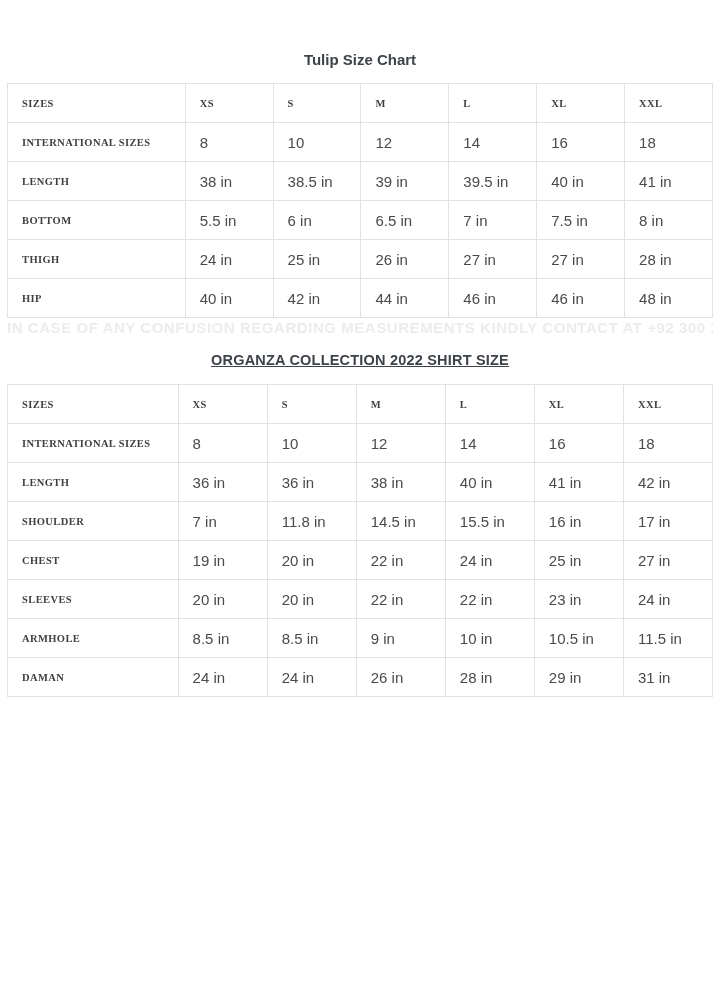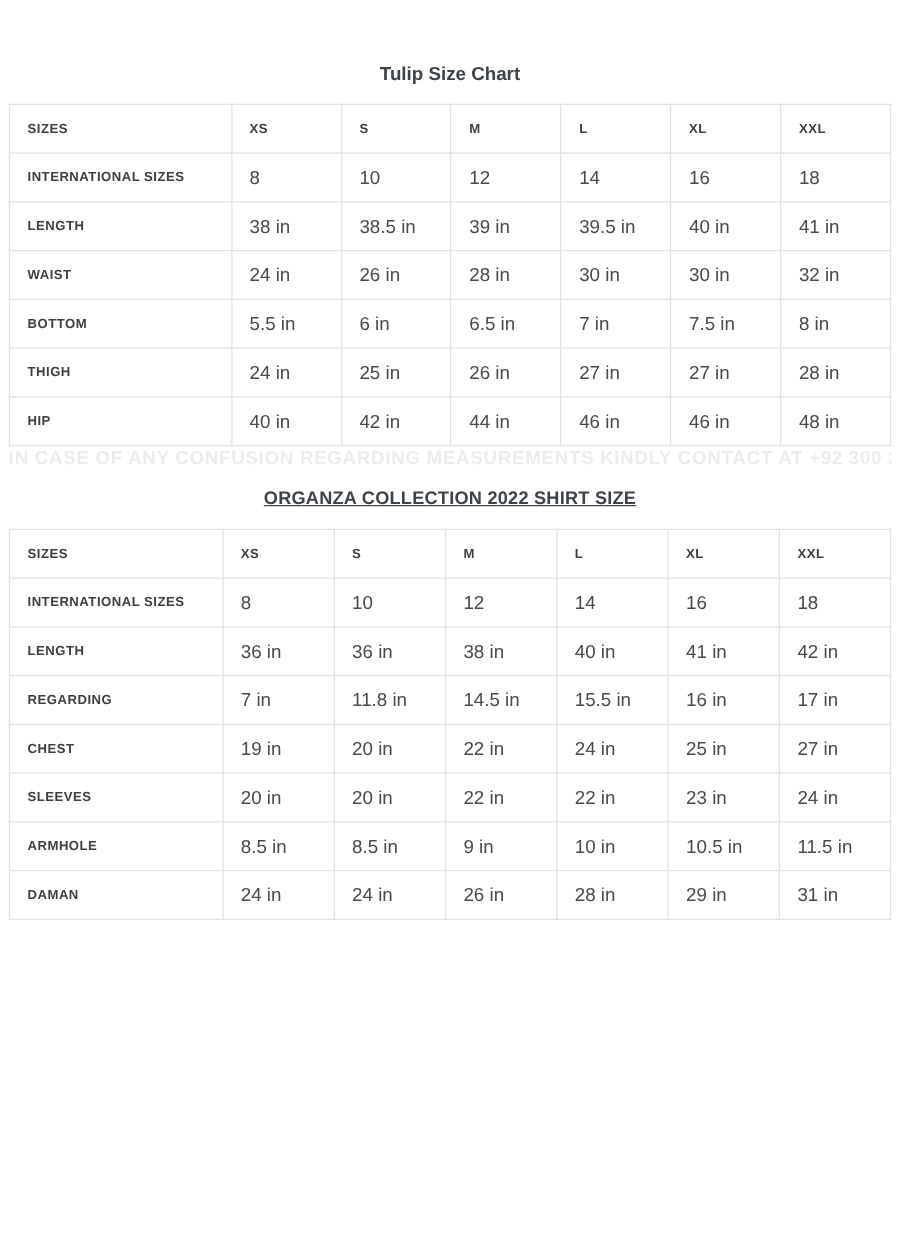--- a/index.html
+++ b/index.html
@@ -43,20 +43,21 @@
     vertical-align: middle;
     background: #ffffff;
     overflow: hidden;
     white-space: nowrap;
   }
   table.size-table th {
     color: #3f3f3f;
     font-size: 10.5px;
     font-weight: 700;
     letter-spacing: 0.4px;
+    font-family: Liberation Serif, serif;
   }
   table.size-table td {
     color: #4a4a4a;
     font-size: 15px;
     font-weight: 400;
   }
   .tbl-0 col.first { width: 25.2%; }
   .tbl-1 col.first { width: 24.2%; }
   .contact-note {
     color: #ececec;
@@ -112,29 +113,20 @@
           <tr>
             <th>LENGTH</th>
             <td>38 in</td>
             <td>38.5 in</td>
             <td>39 in</td>
             <td>39.5 in</td>
             <td>40 in</td>
             <td>41 in</td>
           </tr>
           <tr>
-            <th>WAIST</th>
-            <td>24 in</td>
-            <td>26 in</td>
-            <td>28 in</td>
-            <td>30 in</td>
-            <td>30 in</td>
-            <td>32 in</td>
-          </tr>
-          <tr>
             <th>BOTTOM</th>
             <td>5.5 in</td>
             <td>6 in</td>
             <td>6.5 in</td>
             <td>7 in</td>
             <td>7.5 in</td>
             <td>8 in</td>
           </tr>
           <tr>
             <th>THIGH</th>
@@ -199,21 +191,21 @@
           <tr>
             <th>LENGTH</th>
             <td>36 in</td>
             <td>36 in</td>
             <td>38 in</td>
             <td>40 in</td>
             <td>41 in</td>
             <td>42 in</td>
           </tr>
           <tr>
-            <th>REGARDING</th>
+            <th>SHOULDER</th>
             <td>7 in</td>
             <td>11.8 in</td>
             <td>14.5 in</td>
             <td>15.5 in</td>
             <td>16 in</td>
             <td>17 in</td>
           </tr>
           <tr>
             <th>CHEST</th>
             <td>19 in</td>

